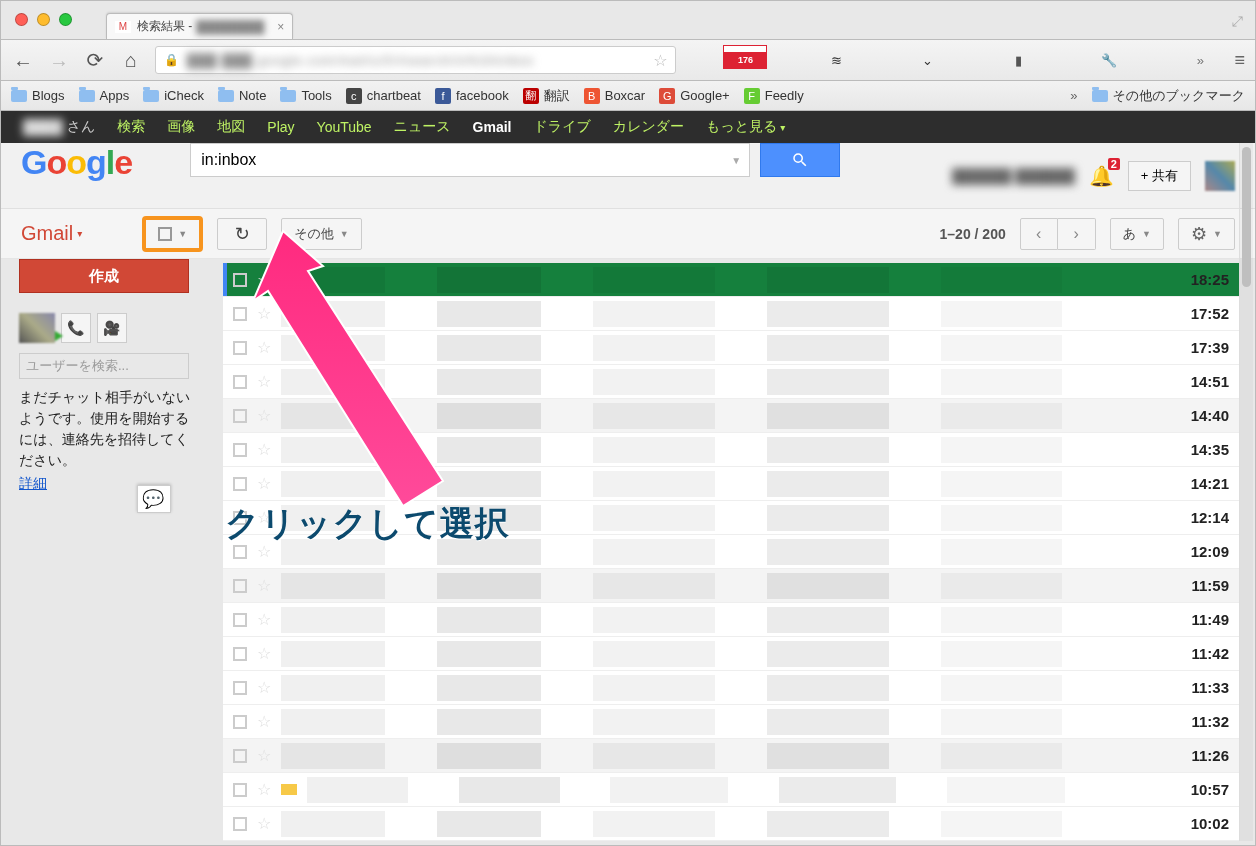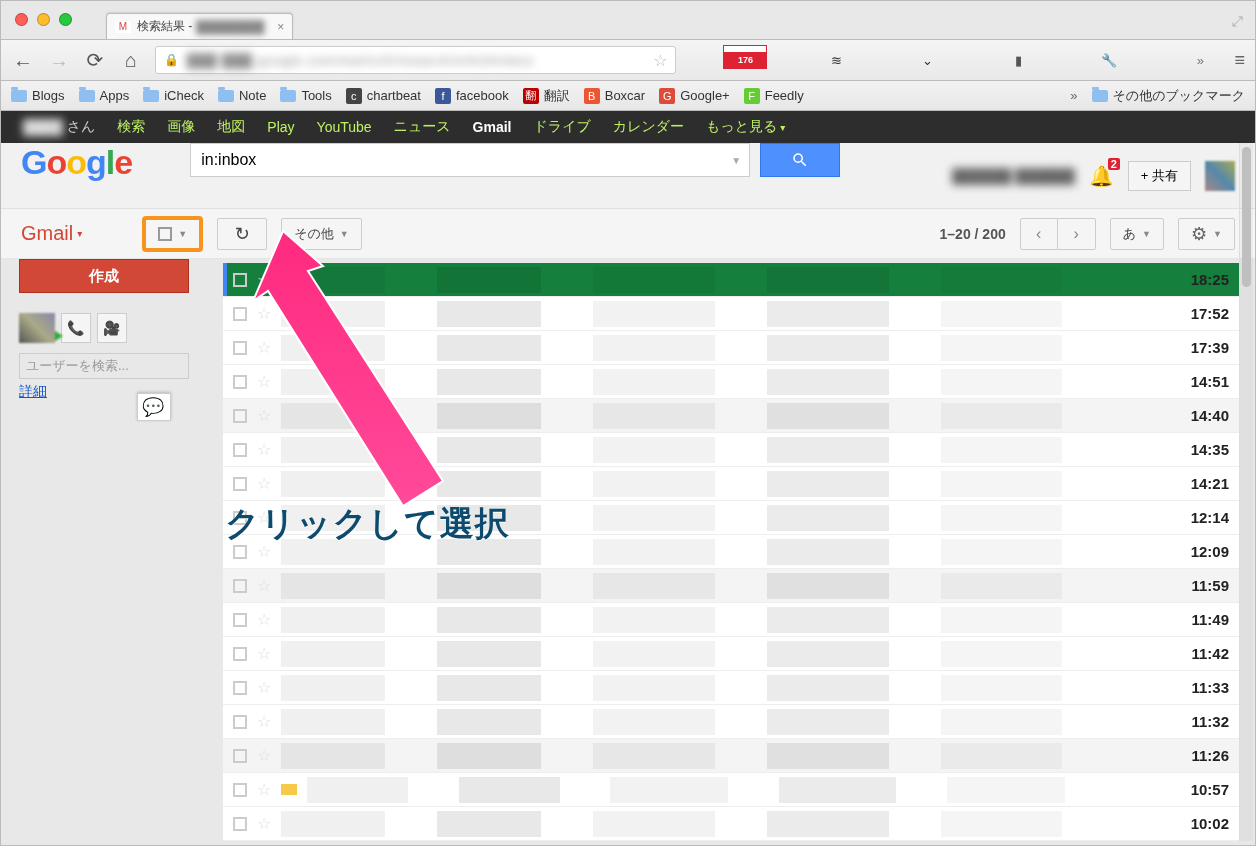--- a/index.html
+++ b/index.html
@@ -270,20 +270,21 @@
         <span>作成</span>
       </div>
   <div class="chatarea">
     <div class="me"></div>
     <div class="chatbtn">📞</div>
     <div class="chatbtn">🎥</div>
   </div>
   <div class="chatinput">
         <span>ユーザーを検索...</span>
       </div>
+  <div class="chattext">まだチャット相手がいないようです。使用を開始するには、連絡先を招待してください。</div>
   <a class="detail">詳細</a>
   <div class="chatdock">💬</div>
 </div>
 
 <div class="mlist" id="mlist-slot">
       <div class="row sel unread">
         <span class="cb"></span>
         <span class="st">☆</span>
         <div class="mosaic"></div>
         <span class="time">18:25</span>

